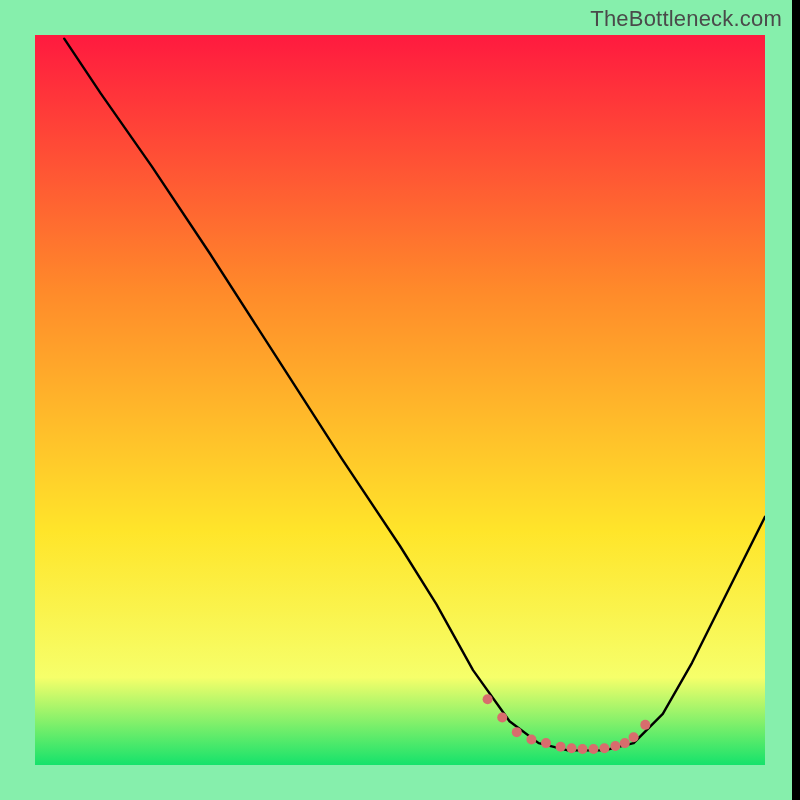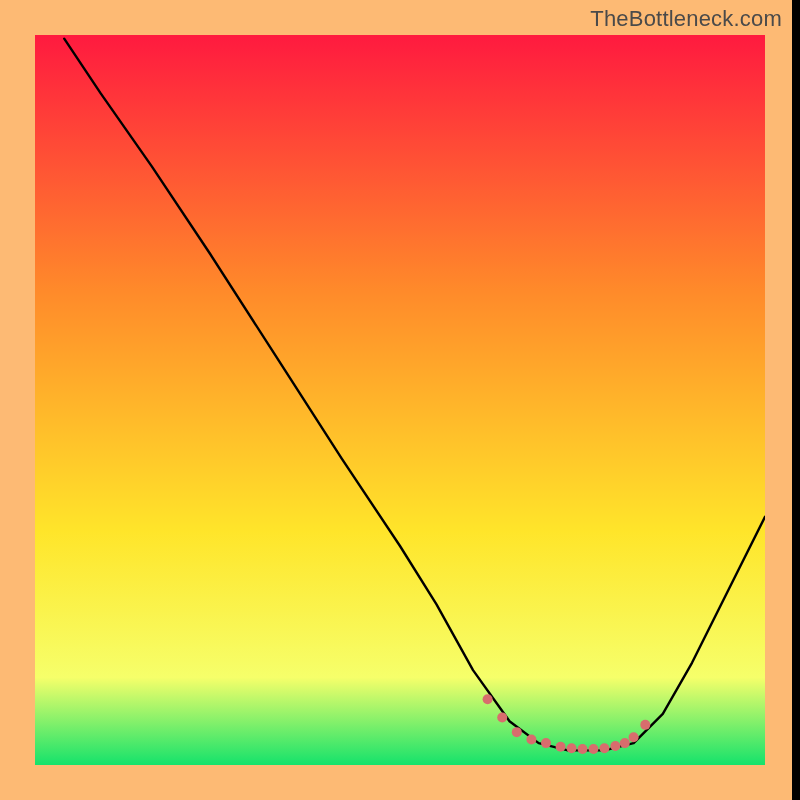--- a/index.html
+++ b/index.html
@@ -1,21 +1,21 @@
 <!DOCTYPE html>
 <html><head>
 <meta charset="utf-8">
 <style>
   * { margin: 0; padding: 0; box-sizing: border-box; }
   html, body { width: 800px; height: 800px; overflow: hidden; background: #000; }
   .frame {
     position: relative;
     width: 792px;
     height: 800px;
-    background: #fdba74;
+    background: #86efac;
   }
   .watermark {
     position: absolute;
     top: 6px;
     right: 10px;
     color: #4a4a4a;
     font-family: Arial, Helvetica, sans-serif;
     font-size: 22px;
     letter-spacing: 0.2px;
     z-index: 3;

